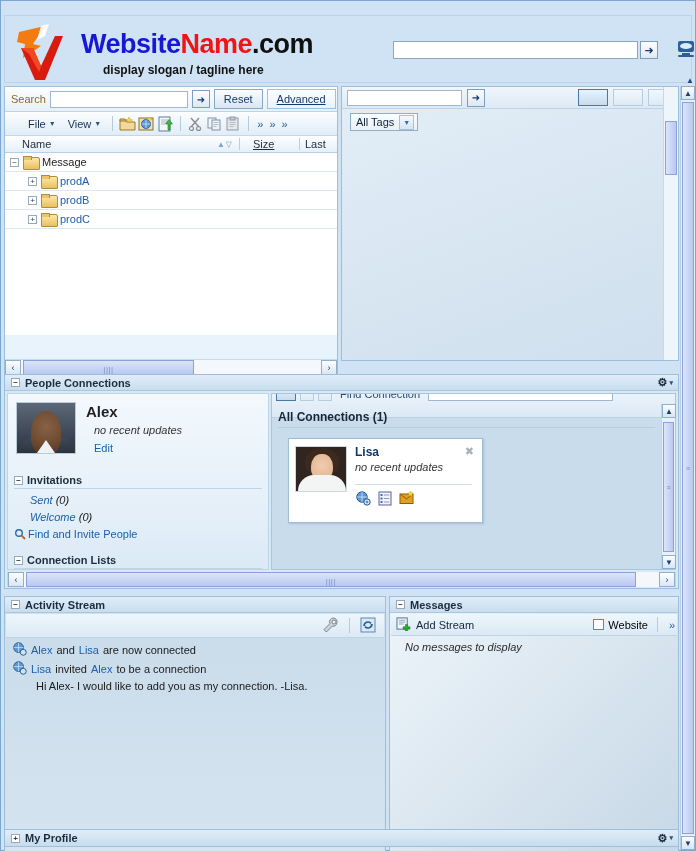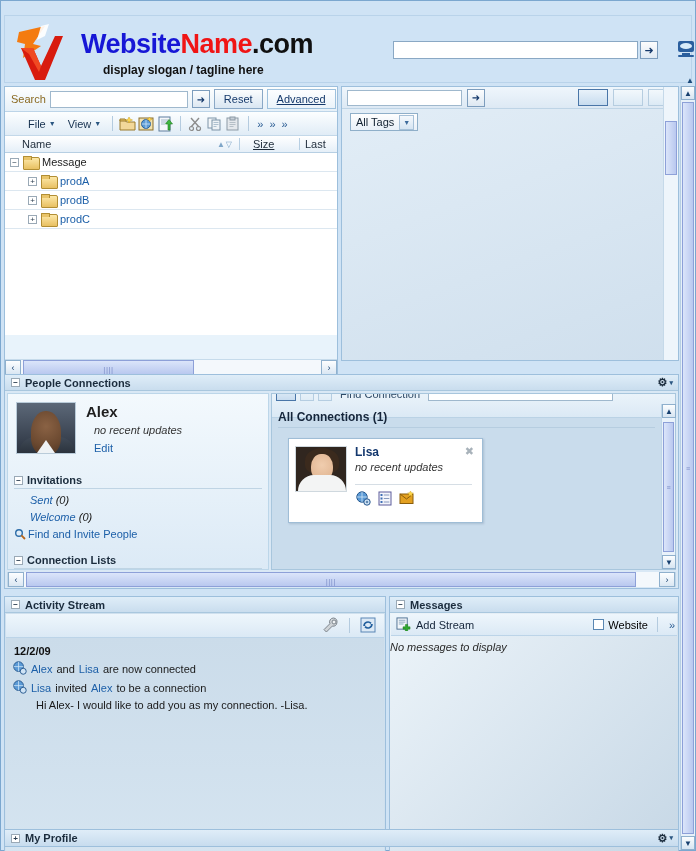--- a/index.html
+++ b/index.html
@@ -377,21 +377,21 @@
   }
   .msg-tools {
     position: absolute; left: 1px; top: 17px; right: 1px; height: 22px;
     background: linear-gradient(#eef6fc, #dbe9f5);
     border-bottom: 1px solid #bcd4e8;
     display: flex; align-items: center; padding-left: 5px; gap: 5px;
   }
   .addmsg { font-size: 11px; color: #15253a; cursor: pointer; }
   .hidden-wrap { margin-left: auto; display: flex; align-items: center; gap: 4px; }
   .cbx { width: 11px; height: 11px; background: #fff; border: 1px solid #5a87b3; }
-  .msg-empty { position: absolute; left: 0; top: 44px; font-size: 11px;
+  .msg-empty { position: absolute; left: 15px; top: 44px; font-size: 11px;
                font-style: italic; color: #2a2a2a; }
 
   
   .prof {
     position: absolute; left: 3px; right: 16px; bottom: 3px; height: 18px;
     background: linear-gradient(#dfedf8, #c7dcee);
     border: 1px solid #9dbfdc;
     display: flex; align-items: center; padding-left: 6px; gap: 5px;
     font-size: 11px; font-weight: bold; color: #1b2c3d;
   }
@@ -721,21 +721,20 @@
             <rect x="1" y="1" width="14" height="14" fill="#dce9f5" stroke="#5a86b5"></rect>
             <path d="M4 9a4 4 0 017-2.6" fill="none" stroke="#1f5d9c" stroke-width="1.6"></path>
             <path d="M12 7l-1.6.6 1.2 1.4z" fill="#1f5d9c"></path>
             <path d="M12 7a4 4 0 01-7 2.6" fill="none" stroke="#1f5d9c" stroke-width="1.6"></path>
             <path d="M4 9l1.6-.6L4.4 7z" fill="#1f5d9c"></path>
           </svg>
         </span>
       </div>
 
       <div class="act-body">
-        <div class="act-date">12/2/09</div>
 
         <div class="act-row">
           <span>
             <svg width="15" height="14" viewBox="0 0 16 15">
               <circle cx="7" cy="6" r="5.2" fill="#5b9ad6" stroke="#27588e"></circle>
               <path d="M2 6h10M7 1v10" stroke="#d4e9f8" stroke-width=".8"></path>
               <circle cx="12" cy="11" r="3.2" fill="#cfe3f5" stroke="#27588e"></circle>
             </svg>
           </span>
           <span class="lnk">Alex</span>

